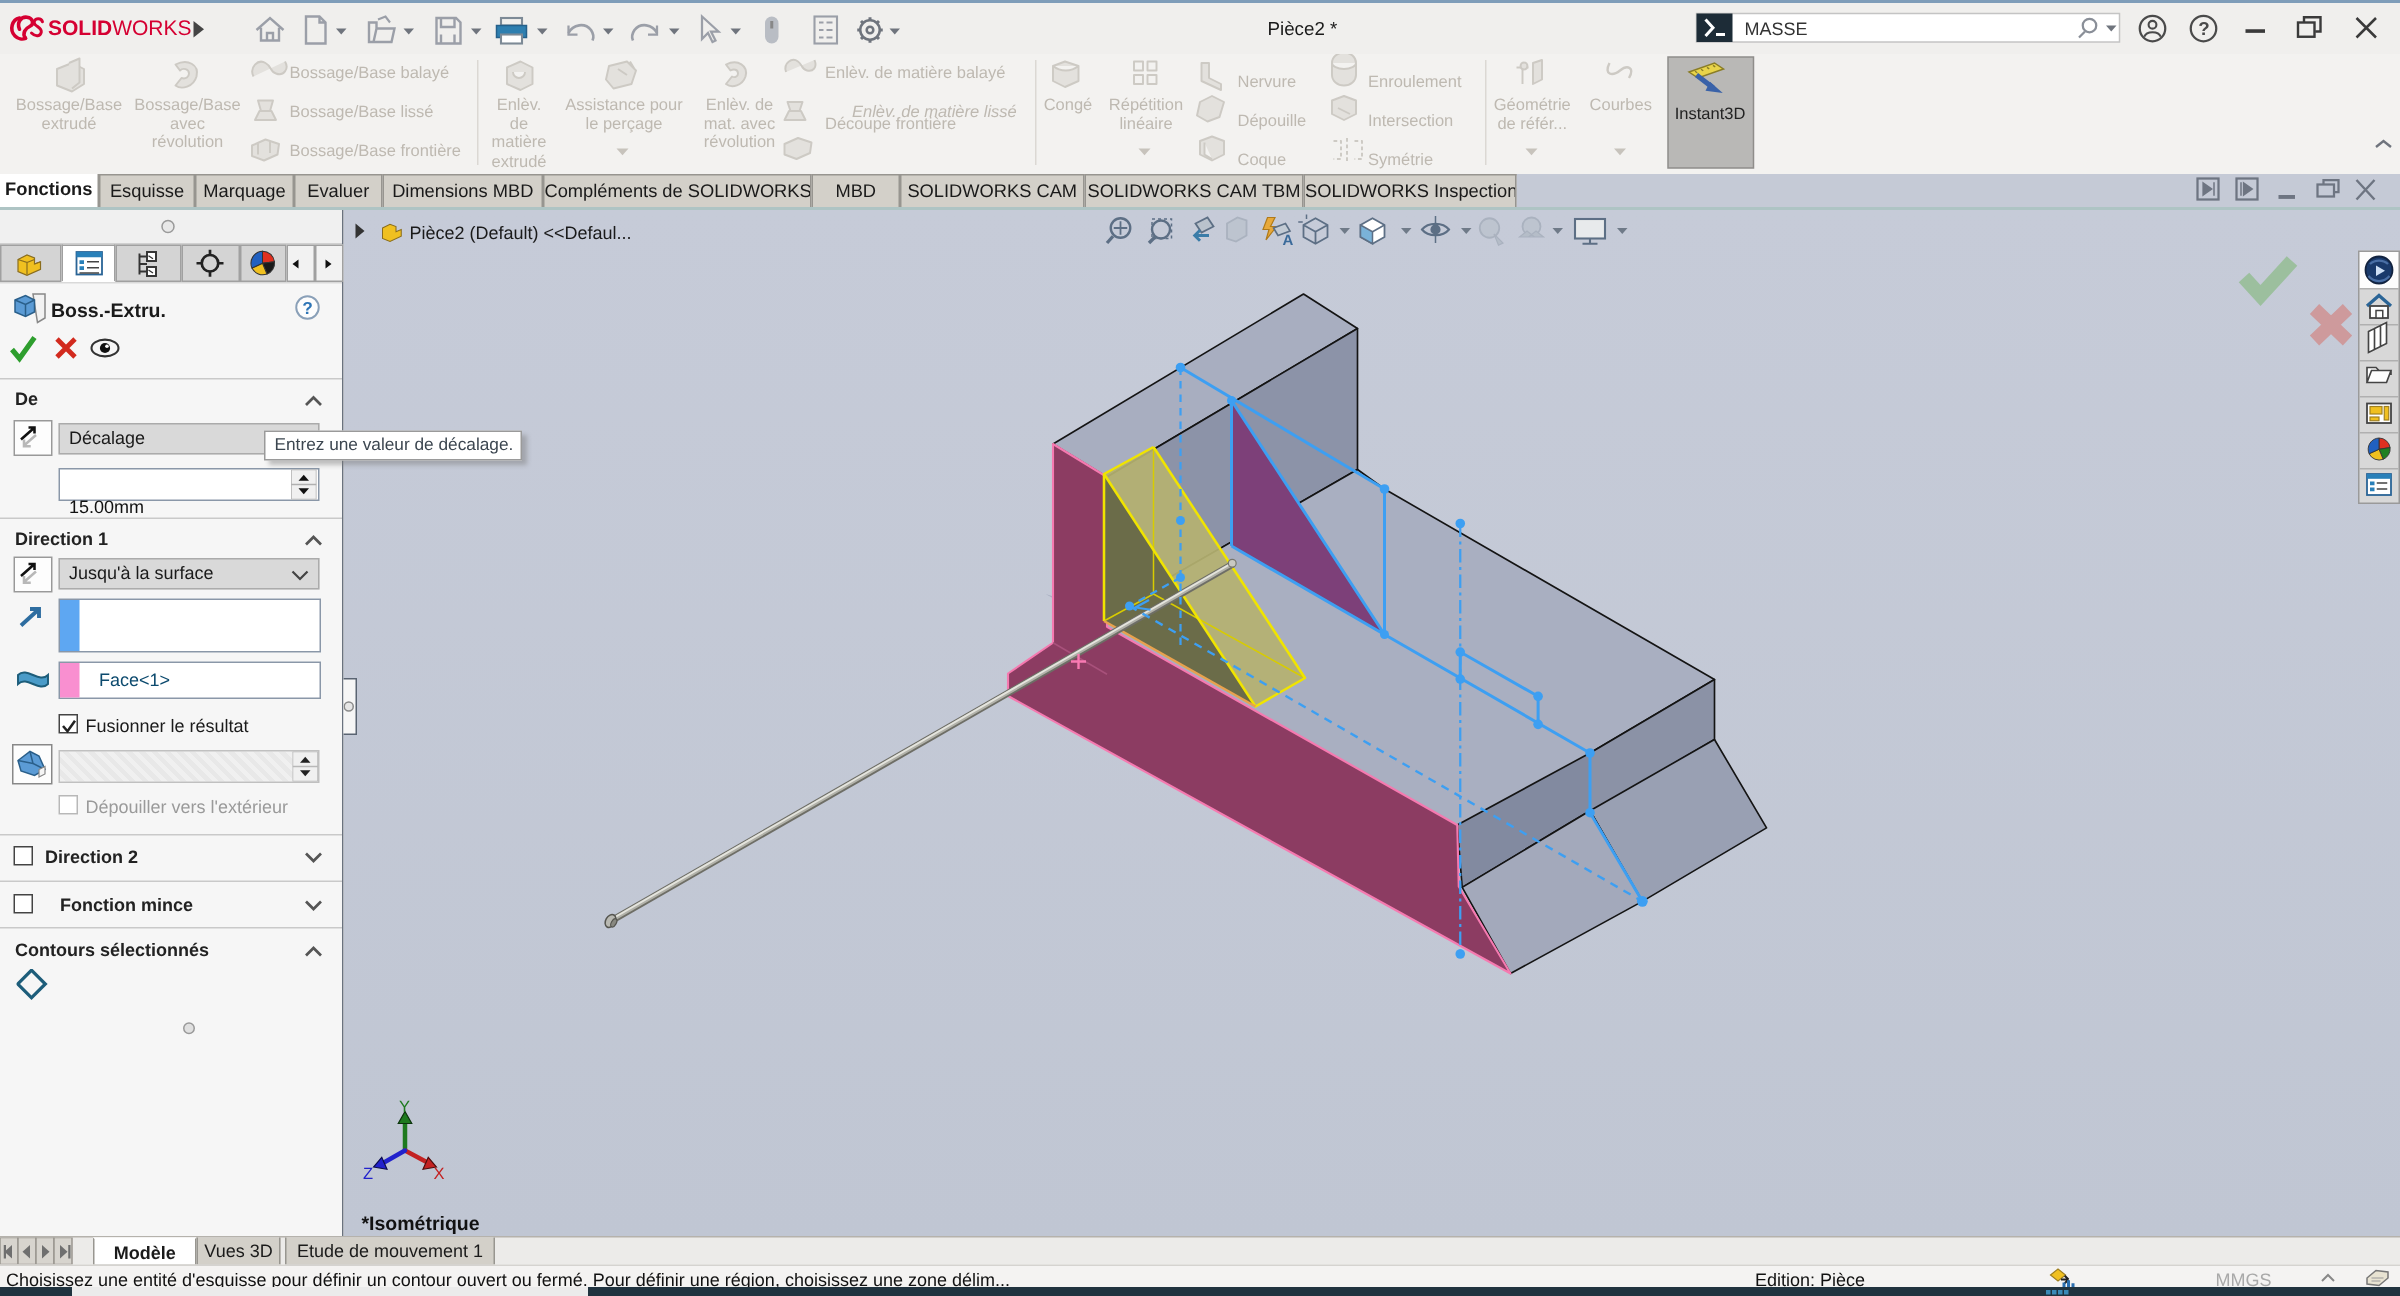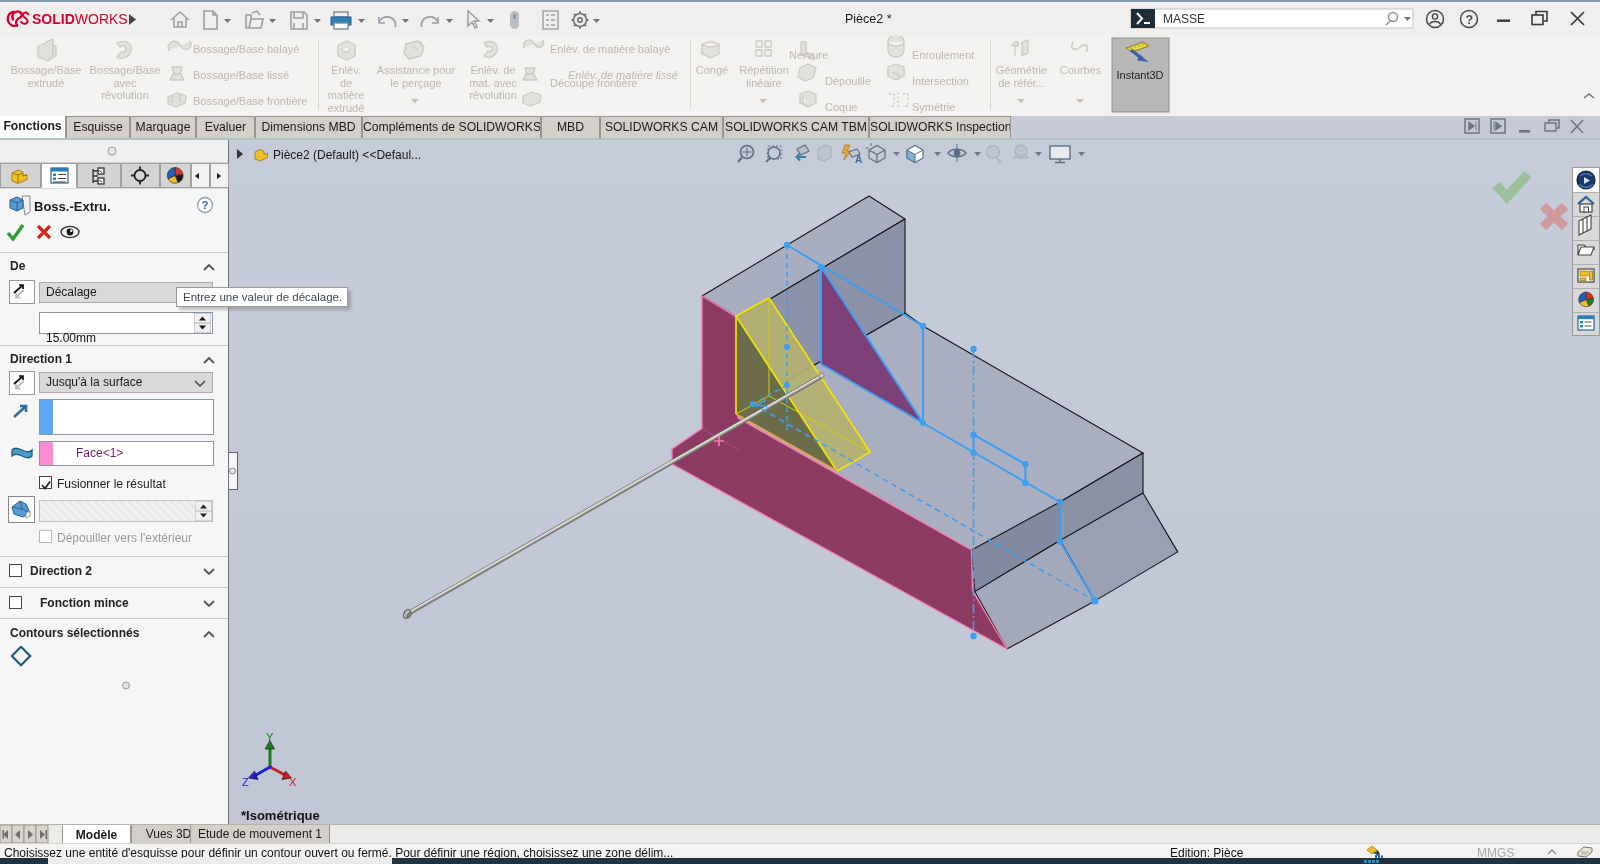--- a/index.html
+++ b/index.html
@@ -213,21 +213,21 @@
     <div class="rtxtl" style="left:193px;top:33px;">Bossage/Base lissé</div>
     <div class="rtxtl" style="left:193px;top:59px;">Bossage/Base frontière</div>
     <div class="rtxt" style="left:326px;top:28px;width:40px;">Enlèv.<br>de<br>matière<br>extrudé</div>
     <div class="rtxt" style="left:374px;top:28px;width:84px;">Assistance pour<br>le perçage</div>
     <div class="rtxt" style="left:462px;top:28px;width:62px;">Enlèv. de<br>mat. avec<br>révolution</div>
     <div class="rtxtl" style="left:550px;top:7px;">Enlèv. de matière balayé</div>
     <div class="rtxtl" style="left:568px;top:33px;font-style:italic;">Enlèv. de matière lissé</div>
     <div class="rtxtl" style="left:550px;top:41px;">Découpe frontière</div>
     <div class="rtxt" style="left:692px;top:28px;width:40px;">Congé</div>
     <div class="rtxt" style="left:736px;top:28px;width:56px;">Répétition<br>linéaire</div>
-    <div class="rtxtl" style="left:789px;top:13px;">Nervure</div>
+    <div class="rtxtl" style="left:825px;top:13px;">Nervure</div>
     <div class="rtxtl" style="left:825px;top:39px;">Dépouille</div>
     <div class="rtxtl" style="left:825px;top:65px;">Coque</div>
     <div class="rtxtl" style="left:912px;top:13px;">Enroulement</div>
     <div class="rtxtl" style="left:912px;top:39px;">Intersection</div>
     <div class="rtxtl" style="left:912px;top:65px;">Symétrie</div>
     <div class="rtxt" style="left:969px;top:28px;width:105px;">Géométrie<br>de référ...</div>
     <div class="rtxt" style="left:1053px;top:28px;width:55px;">Courbes</div>
   </div>
   <div id="rtabs">
     <div class="rtab" style="left:0;width:66px;background:#fff;border:none;border-right:1px solid #979590;font-weight:bold;">Fonctions</div>
@@ -371,21 +371,21 @@
         <path d="M 2 15 L 13 5 M 8 4 l 6 0 l 0 6" fill="none" stroke="#2e6da0" stroke-width="2.6"></path>
       </svg>
     <div class="abs" style="left:39px;top:259px;width:175px;height:36px;border:1px solid #8a97a8;background:#fff;">
       <div class="abs" style="left:0;top:0;width:13px;height:34px;background:#5ea7f2;"></div>
     </div>
     <svg class="abs" style="left:10px;top:302px" width="24" height="24" viewBox="0 0 24 24">
       <path d="M 2 8 C 8 2 16 14 22 8 L 22 14 C 16 20 8 8 2 14 Z" fill="#4a9bc8" stroke="#1d5d7a" stroke-width="1.3"></path>
     </svg>
     <div class="abs" style="left:39px;top:301px;width:175px;height:25px;border:1px solid #8a97a8;background:#fff;">
       <div class="abs" style="left:0;top:0;width:13px;height:23px;background:#f98fd0;"></div>
-      <div class="abs" style="left:36px;top:4px;font-size:12px;color:#701a75;">Face&lt;1&gt;</div>
+      <div class="abs" style="left:26px;top:4px;font-size:12px;color:#0c4a6e;">Face&lt;1&gt;</div>
     </div>
     <div class="cbx" style="left:39px;top:336px;"><svg width="12" height="12">
           <path d="M 2 6 l 3 3.5 l 5 -7" fill="none" stroke="#222" stroke-width="1.7"></path>
         </svg></div>
     <div class="lbl" style="left:57px;top:337px;">Fusionner le résultat</div>
     <div class="abs" style="left:8px;top:356px;width:27px;height:27px;background:#fdfdfd;border:1px solid #888;">
       <svg width="25" height="25" viewBox="0 0 25 25">
           <path d="M 3 10 l 8 -6 l 6 3 l 4 9 l -7 4 l -9 -3 z" fill="#5b9bd5" stroke="#2a5f8a" stroke-width="1"></path>
           <path d="M 11 4 l 2 8 l 8 4 M 13 12 l -10 -2" fill="none" stroke="#2a5f8a" stroke-width="1"></path>
           <path d="M 17 16 l 4 -2 l 0 5 l -4 2 z" fill="#f5f5f5" stroke="#888" stroke-width="0.8"></path>
@@ -634,21 +634,21 @@
       <g fill="#6f6f6f">
           <path d="M 8 5 l 0 9 l -5 -4.5 z"></path>
           <rect x="2.5" y="5" width="1.5" height="9"></rect>
           <path d="M 20 5 l 0 9 l -5 -4.5 z"></path>
           <path d="M 28 5 l 5 4.5 l -5 4.5 z"></path>
           <path d="M 40 5 l 5 4.5 l -5 4.5 z"></path>
           <rect x="45.5" y="5" width="1.5" height="9"></rect>
         </g>
     </svg>
     <div class="mtab" style="left:62px;width:69px;background:#fff;border-top:1px solid #fff;font-weight:bold;text-align:center;">Modèle</div>
-    <div class="mtab" style="left:131px;width:75px;">Vues 3D</div>
+    <div class="mtab" style="left:131px;width:56px;">Vues 3D</div>
     <div class="mtab" style="left:190px;width:140px;">Etude de mouvement 1</div>
   </div>
   <div id="statusbar">
     <div class="abs" style="left:4px;top:2px;">Choisissez une entité d'esquisse pour définir un contour ouvert ou fermé. Pour définir une région, choisissez une zone délim...</div>
     <div class="abs" style="left:1170px;top:2px;">Edition: Pièce</div>
     <svg class="abs" style="left:1366px;top:1px" width="18" height="14" viewBox="0 0 18 14">
       <path d="M 1 5 l 5 -4 l 5 4 l -5 4 z" fill="#f0c020" stroke="#a08020" stroke-width="0.8"></path>
       <path d="M 8 8 l 5 0 M 13 8 l -2.5 -2.5 M 13 8 l -2.5 2.5" stroke="#222" stroke-width="1.4" fill="none"></path>
       <g fill="#2a6fb0">
           <rect x="9" y="10" width="2" height="3"></rect>

